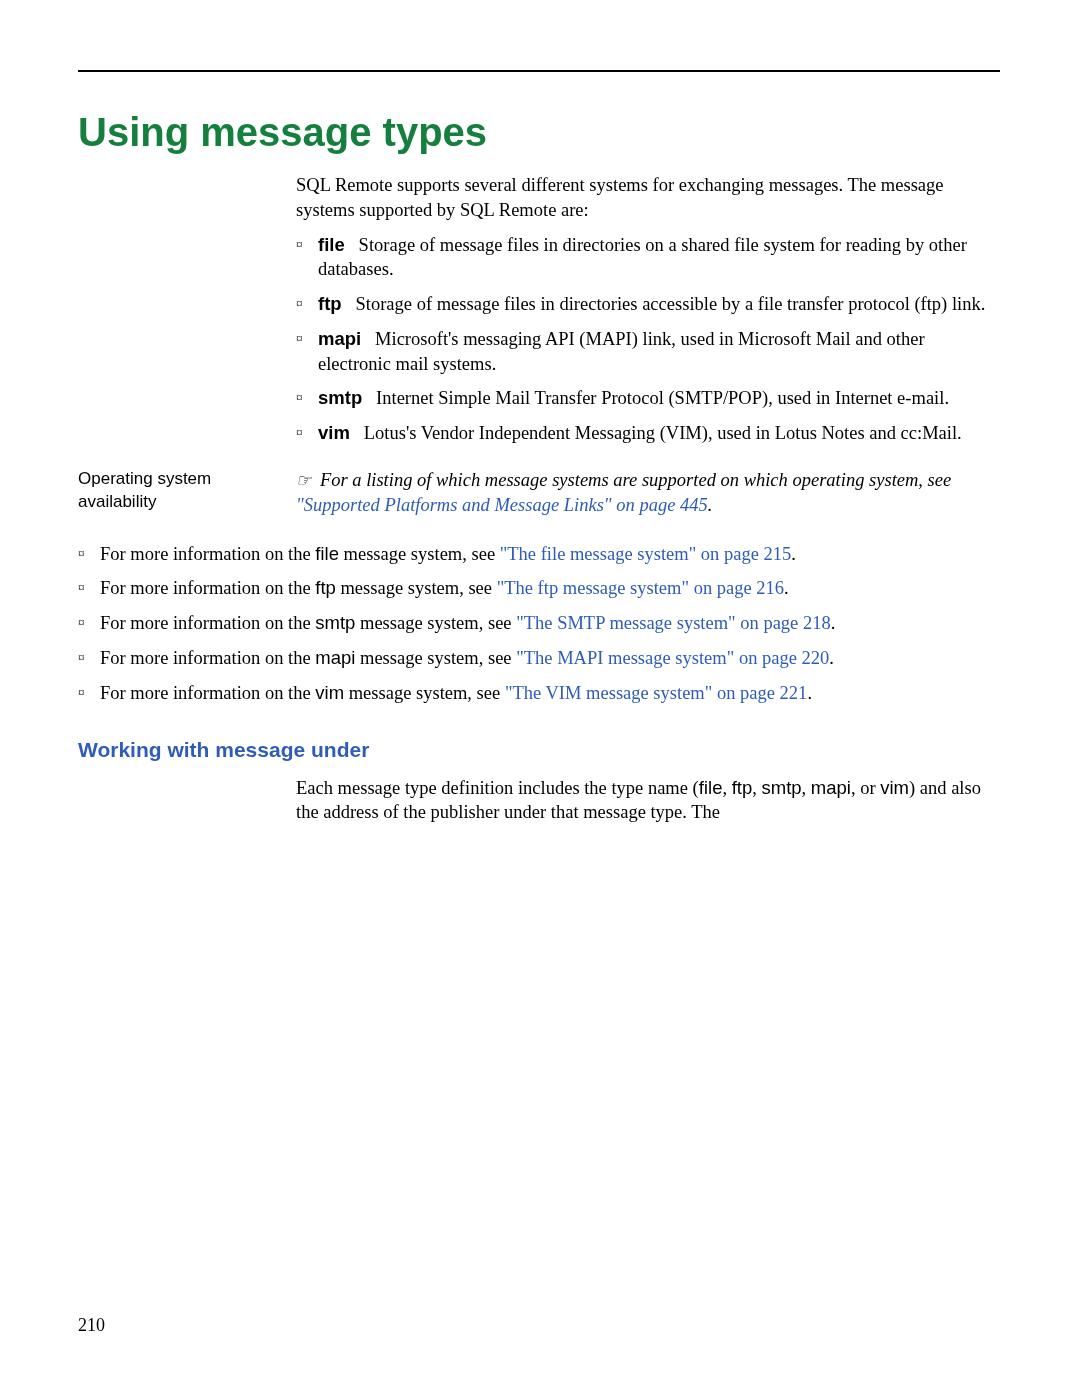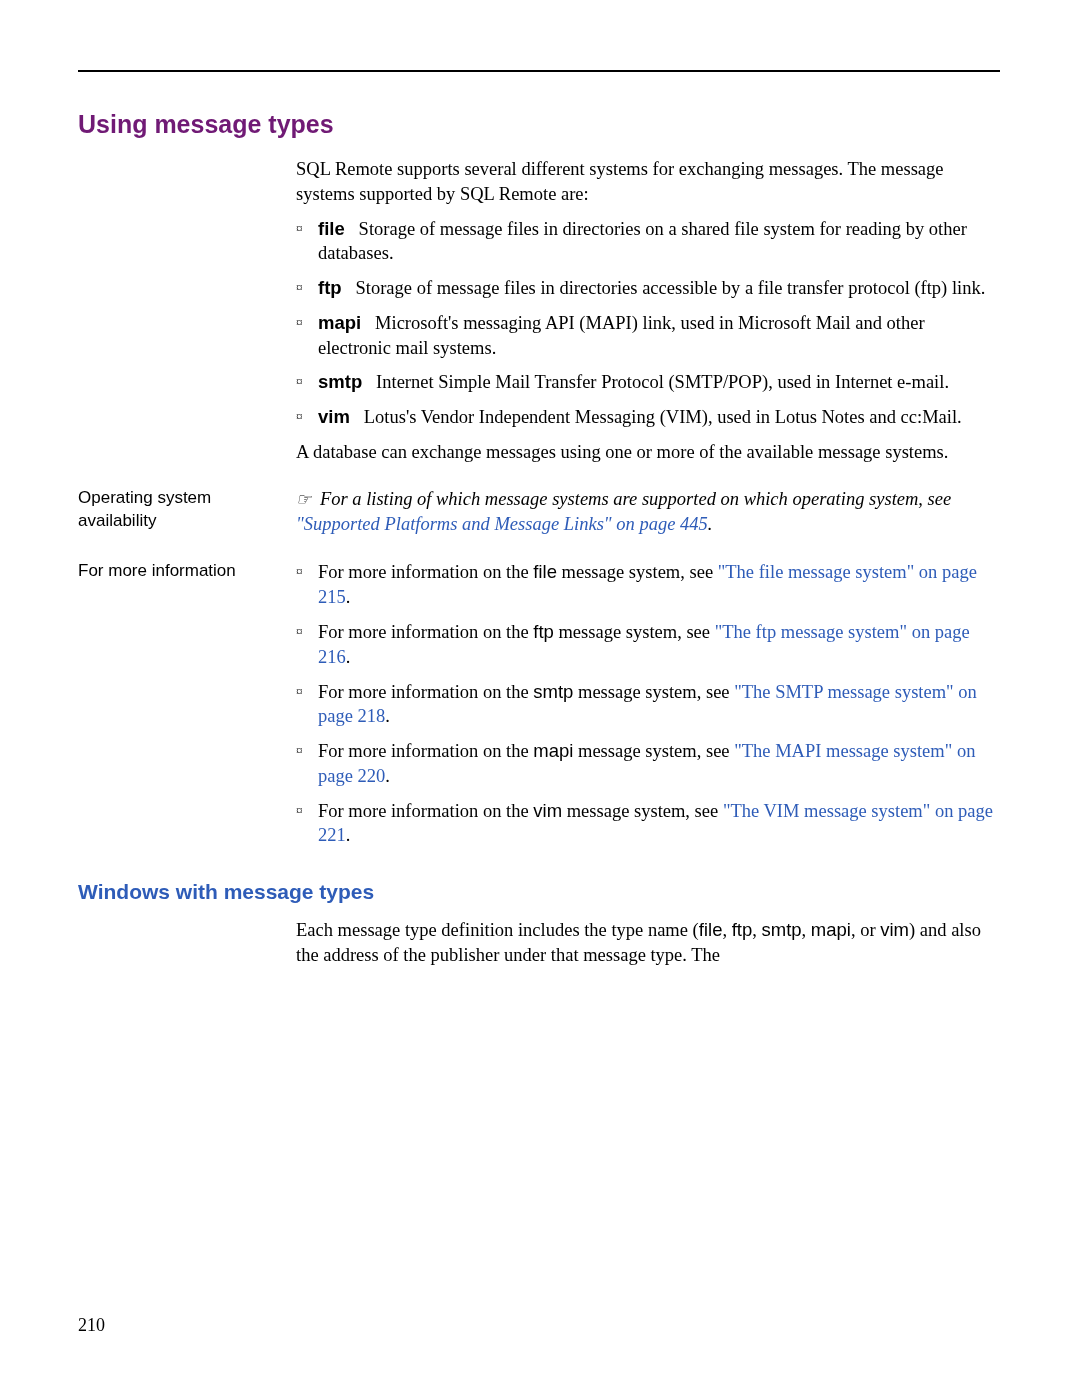--- a/index.html
+++ b/index.html
@@ -16,24 +16,24 @@
     position: relative;
     background: #fff;
     box-sizing: border-box;
     padding: 70px 80px 50px 78px;
   }
   .top-rule {
     border-top: 2px solid #000;
     margin-bottom: 38px;
   }
   h1.main-heading {
-    color: #701a75;
+    color: #15803d;
     font-family: Arial, Helvetica, sans-serif;
     font-weight: bold;
-    font-size: 25px;
+    font-size: 40px;
     margin: 0 0 18px 0;
   }
   h2.sub-heading {
     color: #2e5cb8;
     font-family: Arial, Helvetica, sans-serif;
     font-weight: bold;
     font-size: 21px;
     margin: 20px 0 12px 0;
   }
   .content {
@@ -126,37 +126,35 @@
             <div class="bullet-item">
               <div class="bullet-mark">¤</div>
               <div class="bullet-body"><span class="sans-bold">smtp</span><span>&nbsp;&nbsp;&nbsp;Internet Simple Mail Transfer Protocol (SMTP/POP), used in Internet e-mail.</span></div>
             </div>
             <div class="bullet-item">
               <div class="bullet-mark">¤</div>
               <div class="bullet-body"><span class="sans-bold">vim</span><span>&nbsp;&nbsp;&nbsp;Lotus's Vendor Independent Messaging (VIM), used in Lotus Notes and cc:Mail.</span></div>
             </div>
           </div>
 
-        <p class="para">A database can exchange messages using one or more of the available message systems.</p>
       </div>
     </div>
 
     <div class="row">
       <div class="side-col">Operating system availability</div>
       <div class="body-col">
 
         <p class="note-row">
           <span class="pointing">☞</span>
           <span>For a listing of which message systems are supported on which operating system, see </span><span class="xref">"Supported Platforms and Message Links" on page 445</span><span>.</span>
         </p>
       </div>
     </div>
 
     <div class="row">
-      <div class="side-col">For more information</div>
       <div class="body-col">
         <div id="more-info-list">
             <div class="bullet-item">
               <div class="bullet-mark">¤</div>
               <div class="bullet-body"><span>For more information on the </span><span class="sans">ﬁle</span><span> message system, see </span><span class="xref">"The file message system" on page 215</span><span>.</span></div>
             </div>
             <div class="bullet-item">
               <div class="bullet-mark">¤</div>
               <div class="bullet-body"><span>For more information on the </span><span class="sans">ftp</span><span> message system, see </span><span class="xref">"The ftp message system" on page 216</span><span>.</span></div>
             </div>
@@ -169,21 +167,21 @@
               <div class="bullet-body"><span>For more information on the </span><span class="sans">mapi</span><span> message system, see </span><span class="xref">"The MAPI message system" on page 220</span><span>.</span></div>
             </div>
             <div class="bullet-item">
               <div class="bullet-mark">¤</div>
               <div class="bullet-body"><span>For more information on the </span><span class="sans">vim</span><span> message system, see </span><span class="xref">"The VIM message system" on page 221</span><span>.</span></div>
             </div>
           </div>
       </div>
     </div>
 
-    <h2 class="sub-heading">Windows with message types</h2>
+    <h2 class="sub-heading">Working with message under</h2>
 
     <div class="row">
       <div class="side-col"></div>
       <div class="body-col">
         <p class="para">
           <span>Each message type definition includes the type name (</span><span class="sans">ﬁle</span><span>, </span><span class="sans">ftp</span><span>, </span><span class="sans">smtp</span><span>, </span><span class="sans">mapi</span><span>, or </span><span class="sans">vim</span><span>) and also the address of the publisher under that message type. The</span>
         </p>
       </div>
     </div>
 

